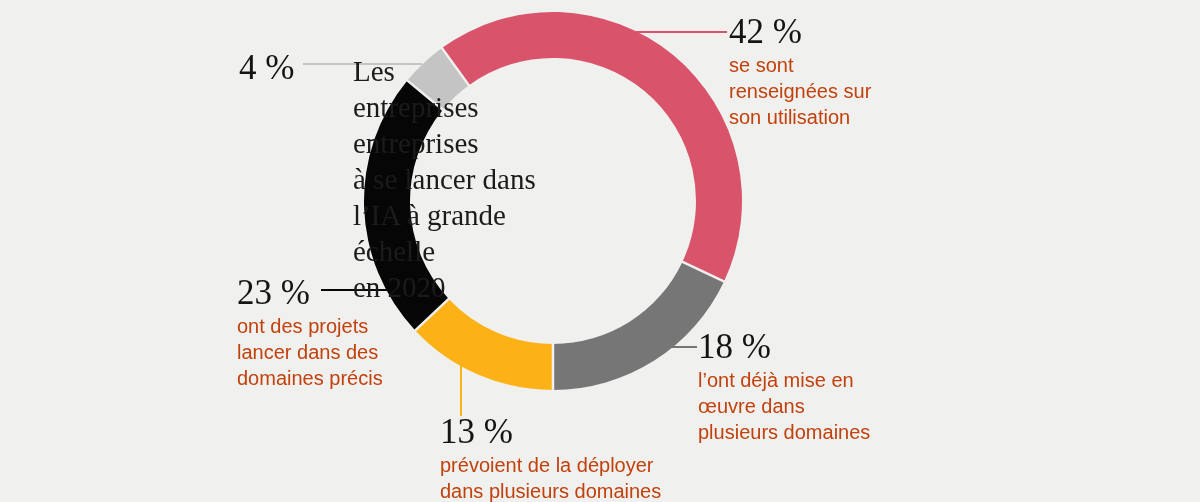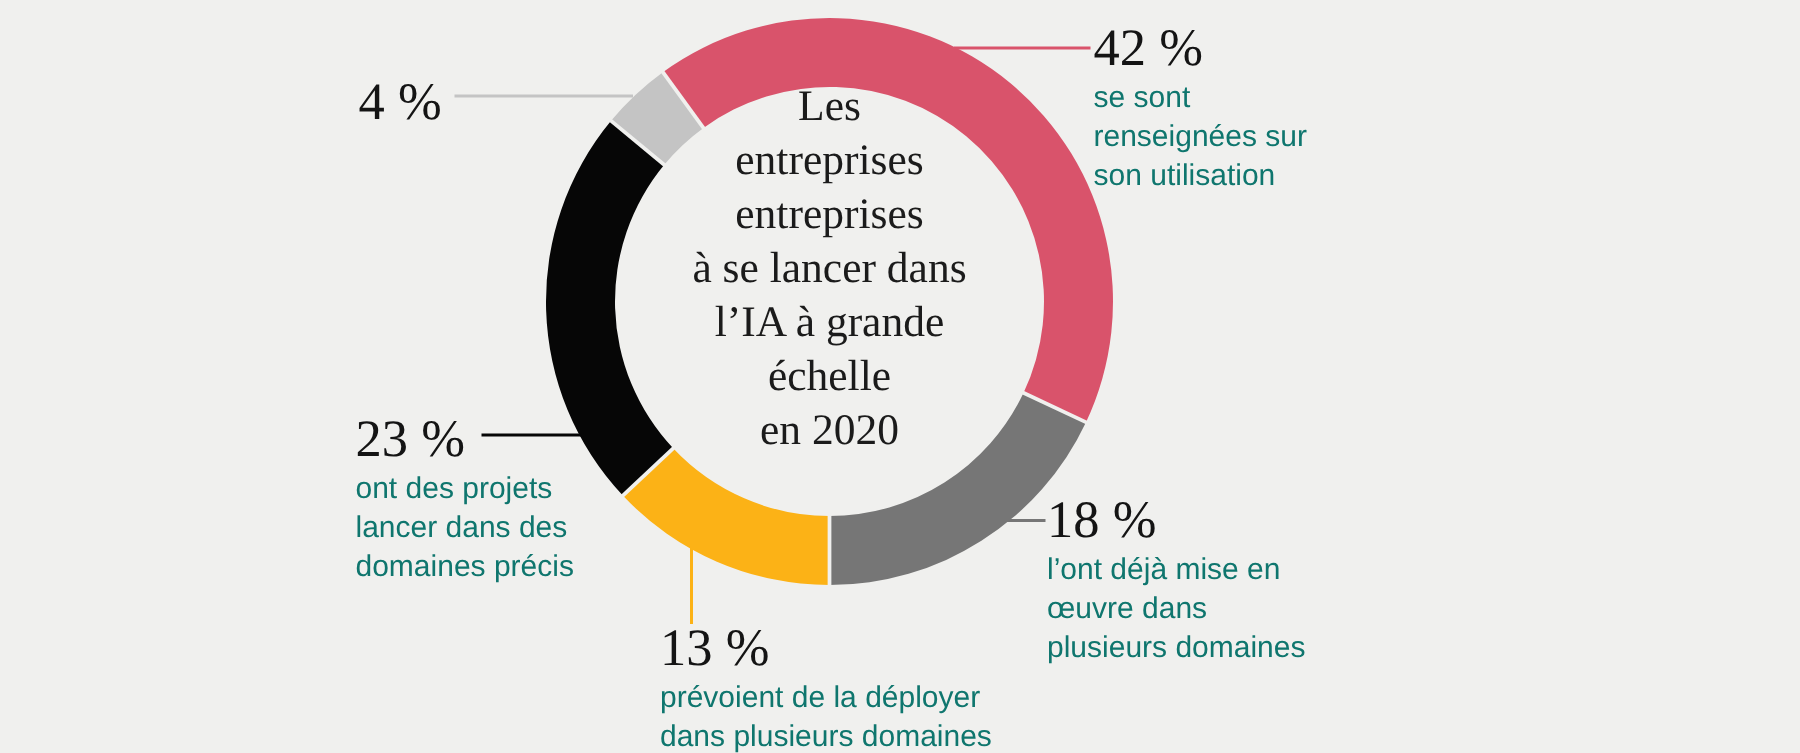--- a/index.html
+++ b/index.html
@@ -8,32 +8,32 @@
     background:#f0f0ee;
     font-family:"Liberation Sans", sans-serif;
     color:#1a1a1a;
     position:relative;
     overflow:hidden;
   }
   .stage{position:absolute;inset:0;width:1200px;height:502px;}
   svg.chart{position:absolute;left:0;top:0;}
   .center-text{
     position:absolute;left:353px;top:53px;width:400px;
-    text-align:center;
+    text-align:left;
     font-family:"Liberation Serif", serif;
     font-size:29px;line-height:36px;color:#1b1b1b;
   }
   .callout{position:absolute;}
   .callout .pct{
     font-family:"Liberation Serif", serif;
     font-size:35px;line-height:40px;color:#141414;
     white-space:nowrap;
   }
   .callout .desc{
-    font-size:20px;line-height:26px;color:#0f766e;
+    font-size:20px;line-height:26px;color:#c2410c;
     white-space:nowrap;
   }
   .co-42{left:729px;top:12px;}
   .co-18{left:698px;top:327px;}
   .co-13{left:440px;top:412px;}
   .co-23{left:237px;top:273px;}
   .co-4{left:239px;top:48px;}
 </style>
 </head>
 <body>

